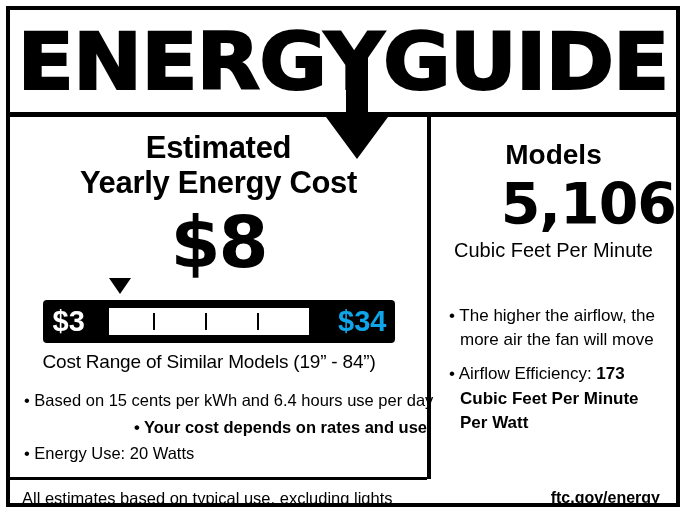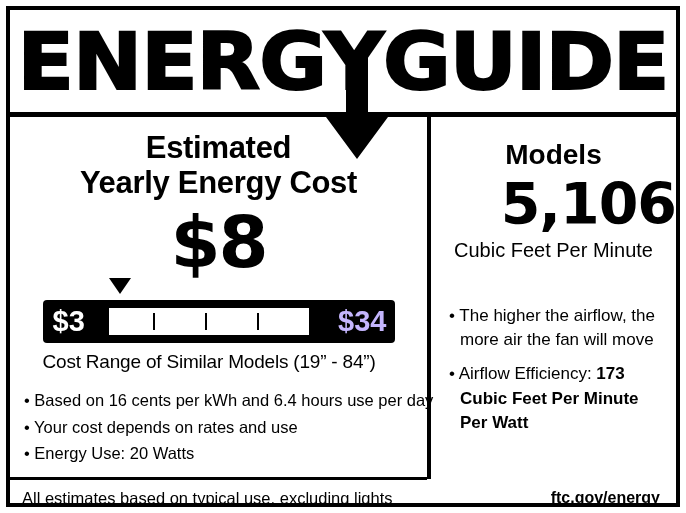--- a/index.html
+++ b/index.html
@@ -145,42 +145,42 @@
     position: relative;
   }
   .tick {
     position: absolute;
     top: 5px;
     width: 2px;
     height: 17px;
     background: #000;
   }
   .range-high {
-    color: #c4b5fd;
+    color: #0ea5e9;
     font-weight: 700;
     font-size: 29px;
     padding-right: 8px;
     text-align: right;
     width: 86px;
     box-sizing: border-box;
   }
   .range-caption {
     text-align: left;
     font-size: 19px;
     margin-top: 8px;
     letter-spacing: -0.2px;
   }
   .bullets {
     margin-top: 14px;
     padding-left: 14px;
     font-size: 16.5px;
     line-height: 1.58;
   }
   .bullets .b { white-space: nowrap; }
-  .bullets .bold { font-weight: 400; }
+  .bullets .bold { font-weight: 700; text-align: right; }
 
   
   .right-pane {
     position: absolute;
     left: 431px;
     top: 117px;
     width: 245px;
     height: 360px;
     text-align: center;
   }
@@ -260,21 +260,21 @@
           <span class="tick" style="left:22%"></span>
           <span class="tick" style="left:48%"></span>
           <span class="tick" style="left:74%"></span>
         </div>
         <div class="range-high">$34</div>
       </div>
       <div class="range-caption">Cost Range of Similar Models (19” - 84”)</div>
     </div>
 
     <div class="bullets">
-      <div class="b">• Based on 16 cents per kWh and 6.4 hours use per day</div>
+      <div class="b">• Based on 15 cents per kWh and 6.4 hours use per day</div>
       <div class="b bold">• Your cost depends on rates and use</div>
       <div class="b">• Energy Use: 20 Watts</div>
     </div>
   </div>
 
   <div class="right-pane">
     <div class="airflow-title">Models</div>
     <div class="airflow-value">5,106</div>
     <div class="airflow-units">Cubic Feet Per Minute</div>
 

